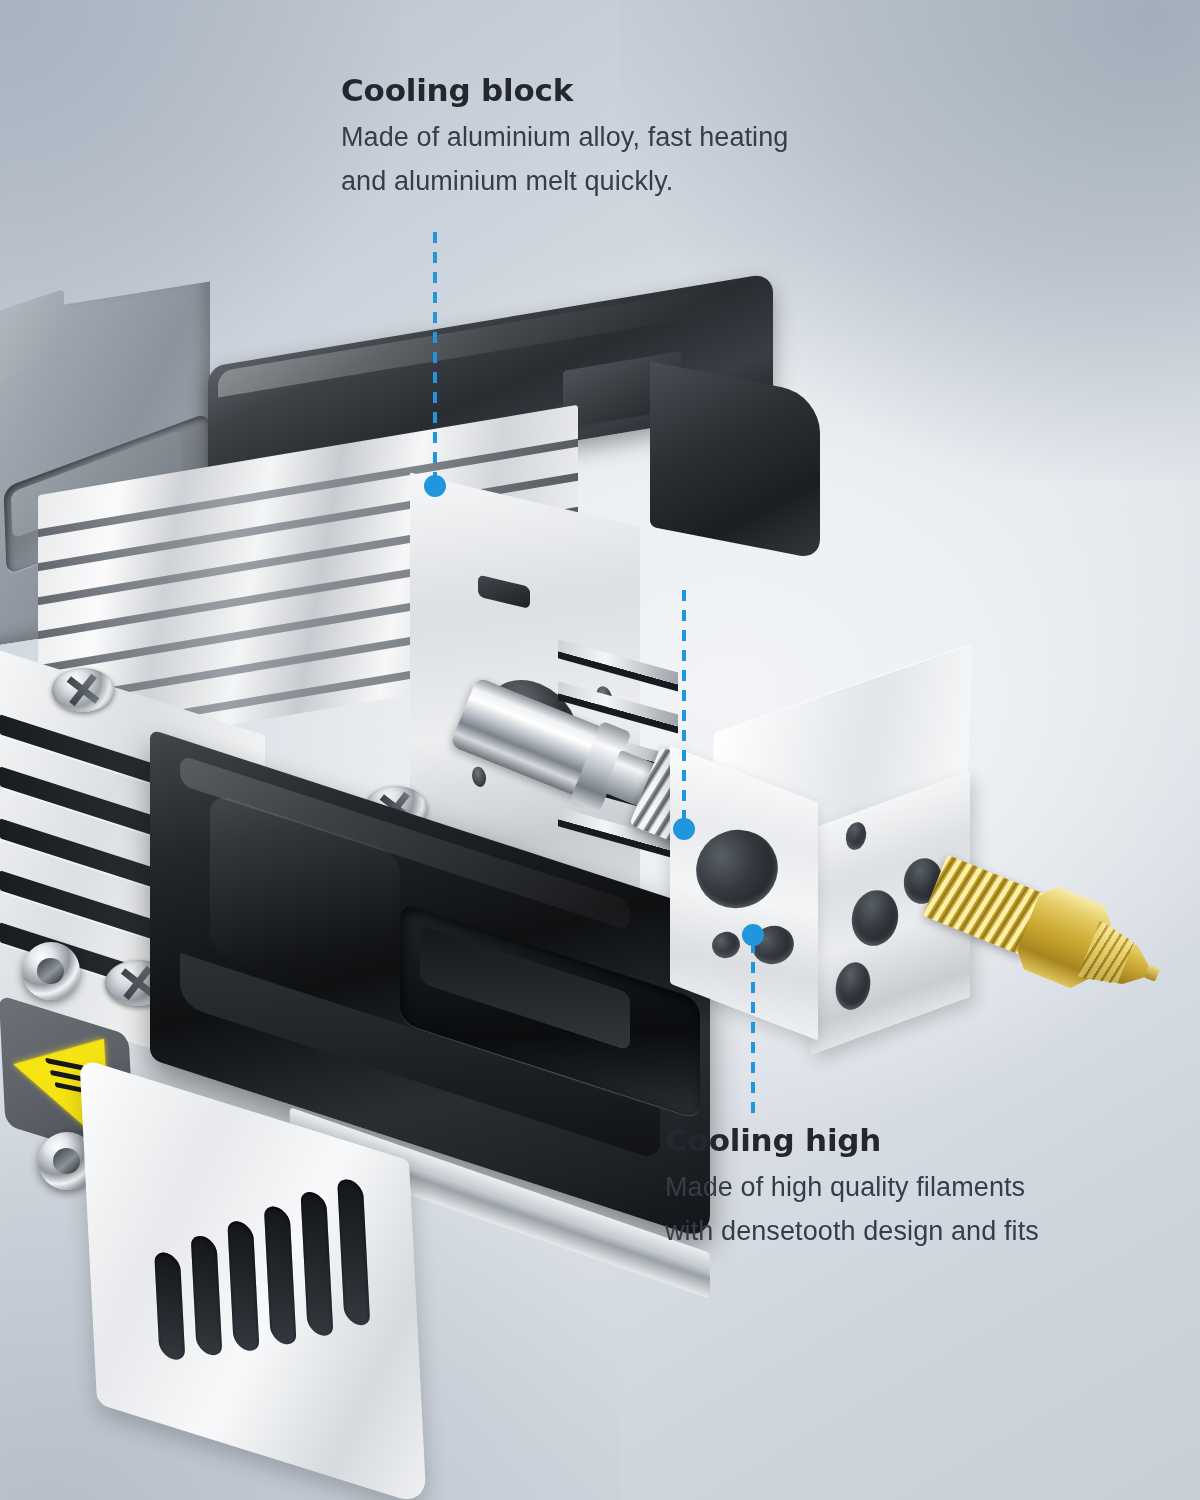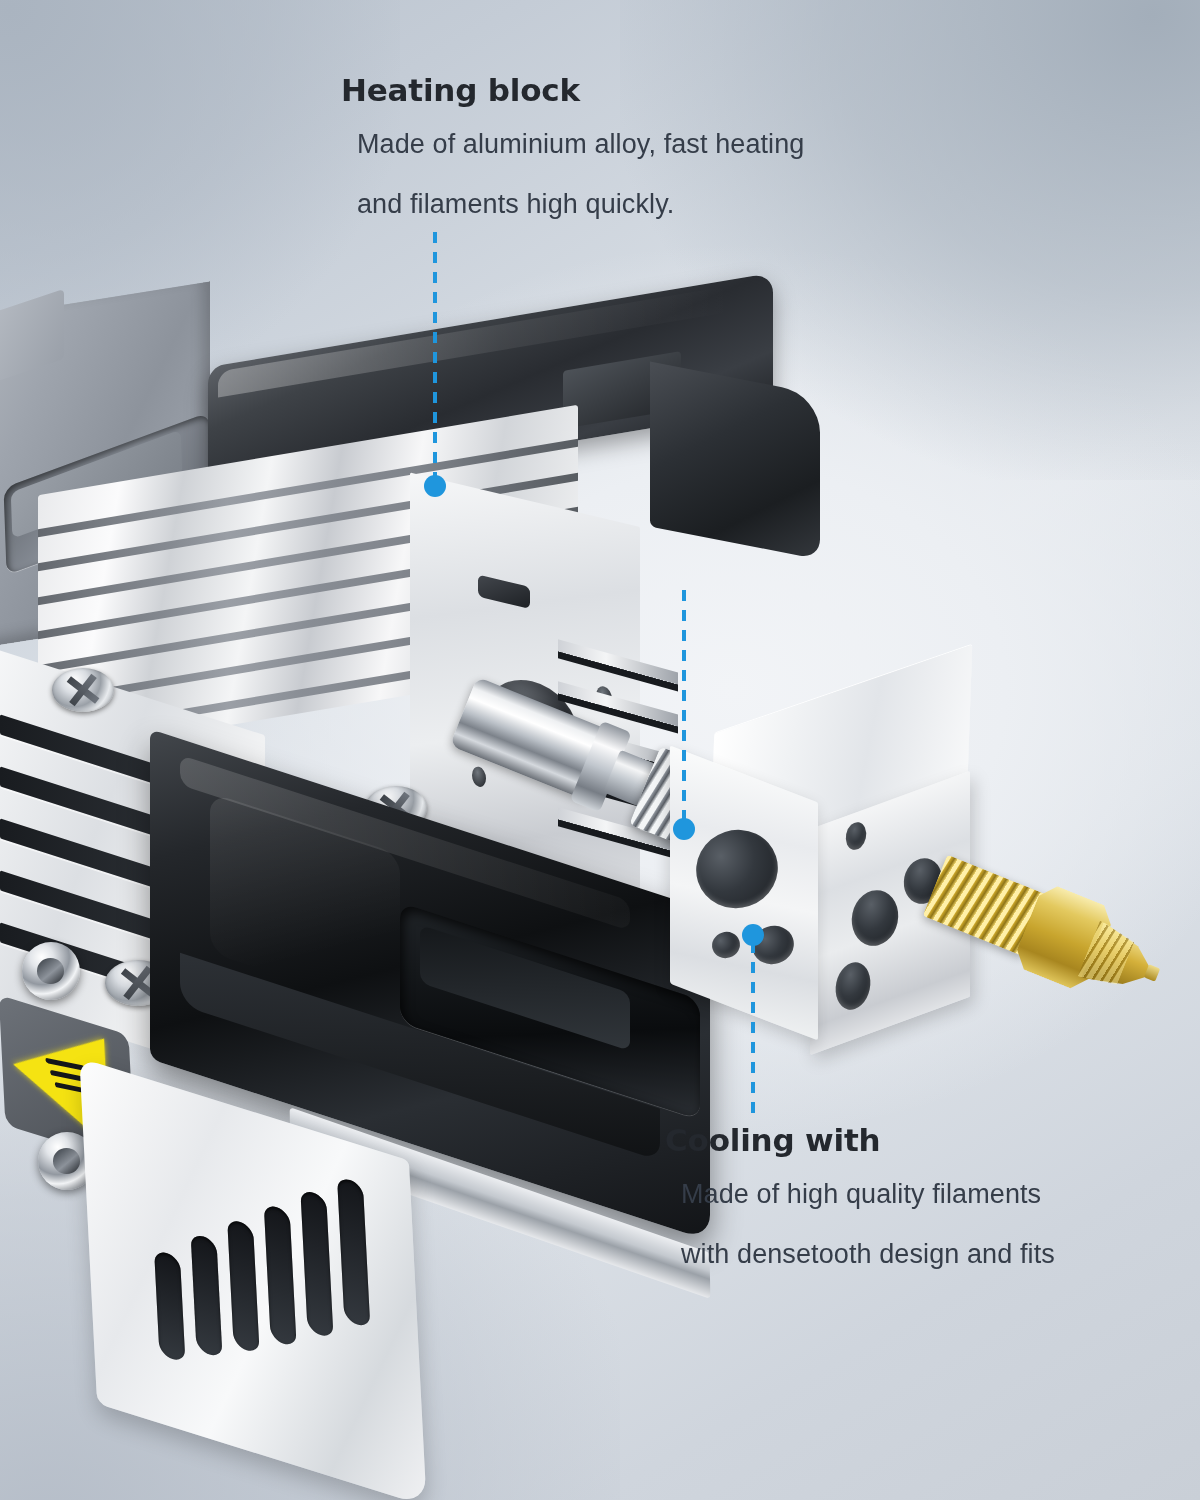--- a/index.html
+++ b/index.html
@@ -34,21 +34,21 @@
   
   .callout{position:absolute;}
   .c-title{
     font-family:"DejaVu Sans","Liberation Sans",sans-serif;
     font-weight:700;font-size:31px;letter-spacing:-.2px;
     color:#24282e;margin:0 0 9px 0;line-height:1.06;
   }
   .c-body{
     font-family:"Liberation Sans","DejaVu Sans",sans-serif;
     font-weight:300;font-size:27px;line-height:1.62;
-    color:#353d49;margin:16px;letter-spacing:.1px;
+    color:#353d49;margin:0;letter-spacing:.1px;
   }
 
   #callout-heating{left:341px;top:74px;width:610px;}
   #callout-throat{left:662px;top:378px;width:445px;}
   #callout-cooling{left:665px;top:1124px;width:505px;}
 
   
   .leader{position:absolute;}
   .leader-line{
     position:absolute;left:50%;transform:translateX(-50%);
@@ -573,27 +573,27 @@
     <div class="leader-line"></div>
     <div class="leader-dot"></div>
   </div>
 
   <div class="leader" id="leader-cooling">
     <div class="leader-dot"></div>
     <div class="leader-line"></div>
   </div>
 
   <div class="callout" id="callout-heating">
-    <h2 class="c-title">Heating block</h2>
+    <h2 class="c-title">Cooling block</h2>
     <p class="c-body">Made of aluminium alloy, fast heating</p>
-    <p class="c-body">and filaments high quickly.</p>
+    <p class="c-body">and aluminium melt quickly.</p>
   </div>
 
   <div class="callout" id="callout-throat">
   </div>
 
   <div class="callout" id="callout-cooling">
-    <h2 class="c-title">Cooling with</h2>
+    <h2 class="c-title">Cooling high</h2>
     <p class="c-body">Made of high quality filaments</p>
     <p class="c-body">with densetooth design and fits</p>
   </div>
 
 </div>
 
 </body></html>

